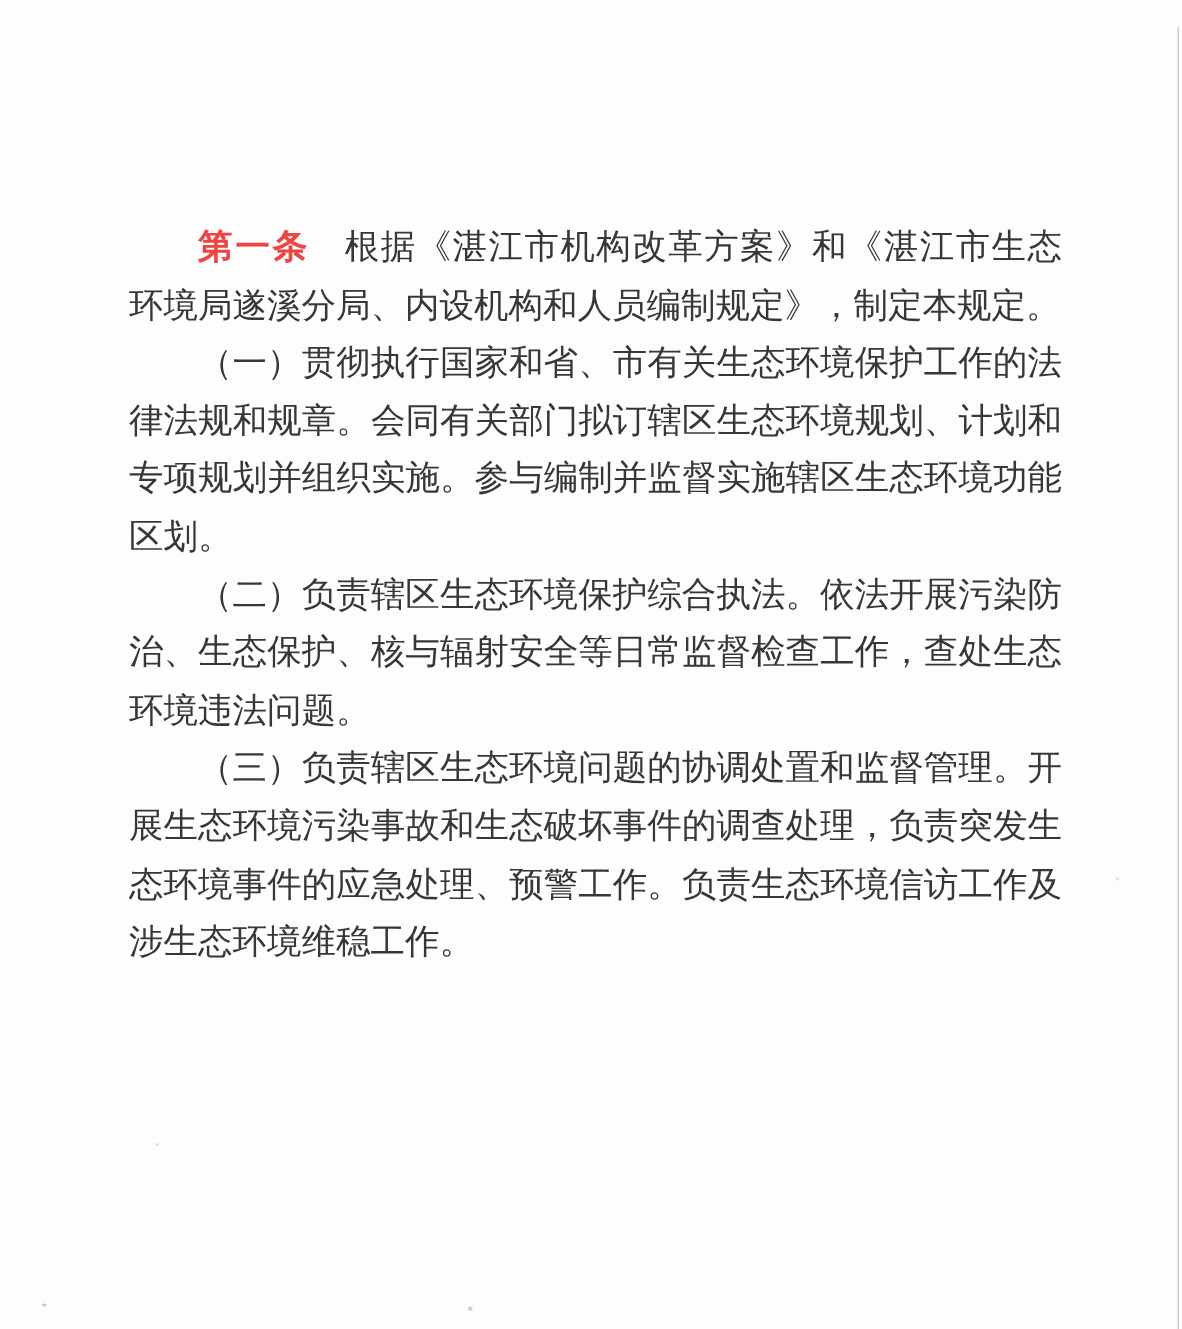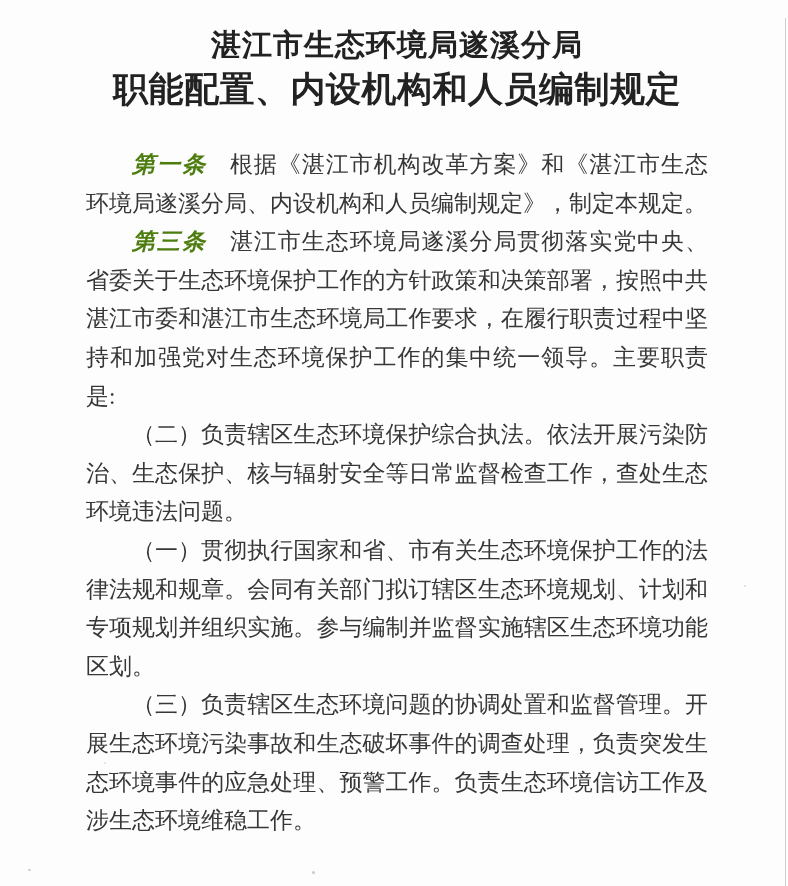--- a/index.html
+++ b/index.html
@@ -69,41 +69,35 @@
     text-justify: inter-ideograph;
     color: #373737;
   }
   .doc-body p {
     margin: 0;
     padding: 0;
     text-indent: 2em;
   }
   .doc-body .article-no {
     font-weight: 700;
-    color: #4d7c0f;
+    color: #ef4444;
     margin-right: 1em;
     letter-spacing: 1px;
-    font-style: italic;
   }
 </style>
 </head>
 <body>
 
 <div class="page">
 
-  <div class="doc-title">
-    <div class="t1">湛江市生态环境局遂溪分局</div>
-    <div class="t2">职能配置、内设机构和人员编制规定</div>
-  </div>
 
   <div class="doc-body" id="doc-body">
       <p><span class="article-no">第一条</span><span>根据《湛江市机构改革方案》和《湛江市生态环境局遂溪分局、内设机构和人员编制规定》，制定本规定。</span></p>
-      <p><span class="article-no">第三条</span><span>湛江市生态环境局遂溪分局贯彻落实党中央、省委关于生态环境保护工作的方针政策和决策部署，按照中共湛江市委和湛江市生态环境局工作要求，在履行职责过程中坚持和加强党对生态环境保护工作的集中统一领导。主要职责是:</span></p>
+      <p><span>（一）贯彻执行国家和省、市有关生态环境保护工作的法律法规和规章。会同有关部门拟订辖区生态环境规划、计划和专项规划并组织实施。参与编制并监督实施辖区生态环境功能区划。</span></p>
       <p><span>（二）负责辖区生态环境保护综合执法。依法开展污染防治、生态保护、核与辐射安全等日常监督检查工作，查处生态环境违法问题。</span></p>
-      <p><span>（一）贯彻执行国家和省、市有关生态环境保护工作的法律法规和规章。会同有关部门拟订辖区生态环境规划、计划和专项规划并组织实施。参与编制并监督实施辖区生态环境功能区划。</span></p>
       <p><span>（三）负责辖区生态环境问题的协调处置和监督管理。开展生态环境污染事故和生态破坏事件的调查处理，负责突发生态环境事件的应急处理、预警工作。负责生态环境信访工作及涉生态环境维稳工作。</span></p>
     </div>
 
   <div class="scan-edge"></div>
   <div class="speck s1"></div>
   <div class="speck s2"></div>
   <div class="speck s3"></div>
   <div class="speck s4"></div>
 
 </div>

